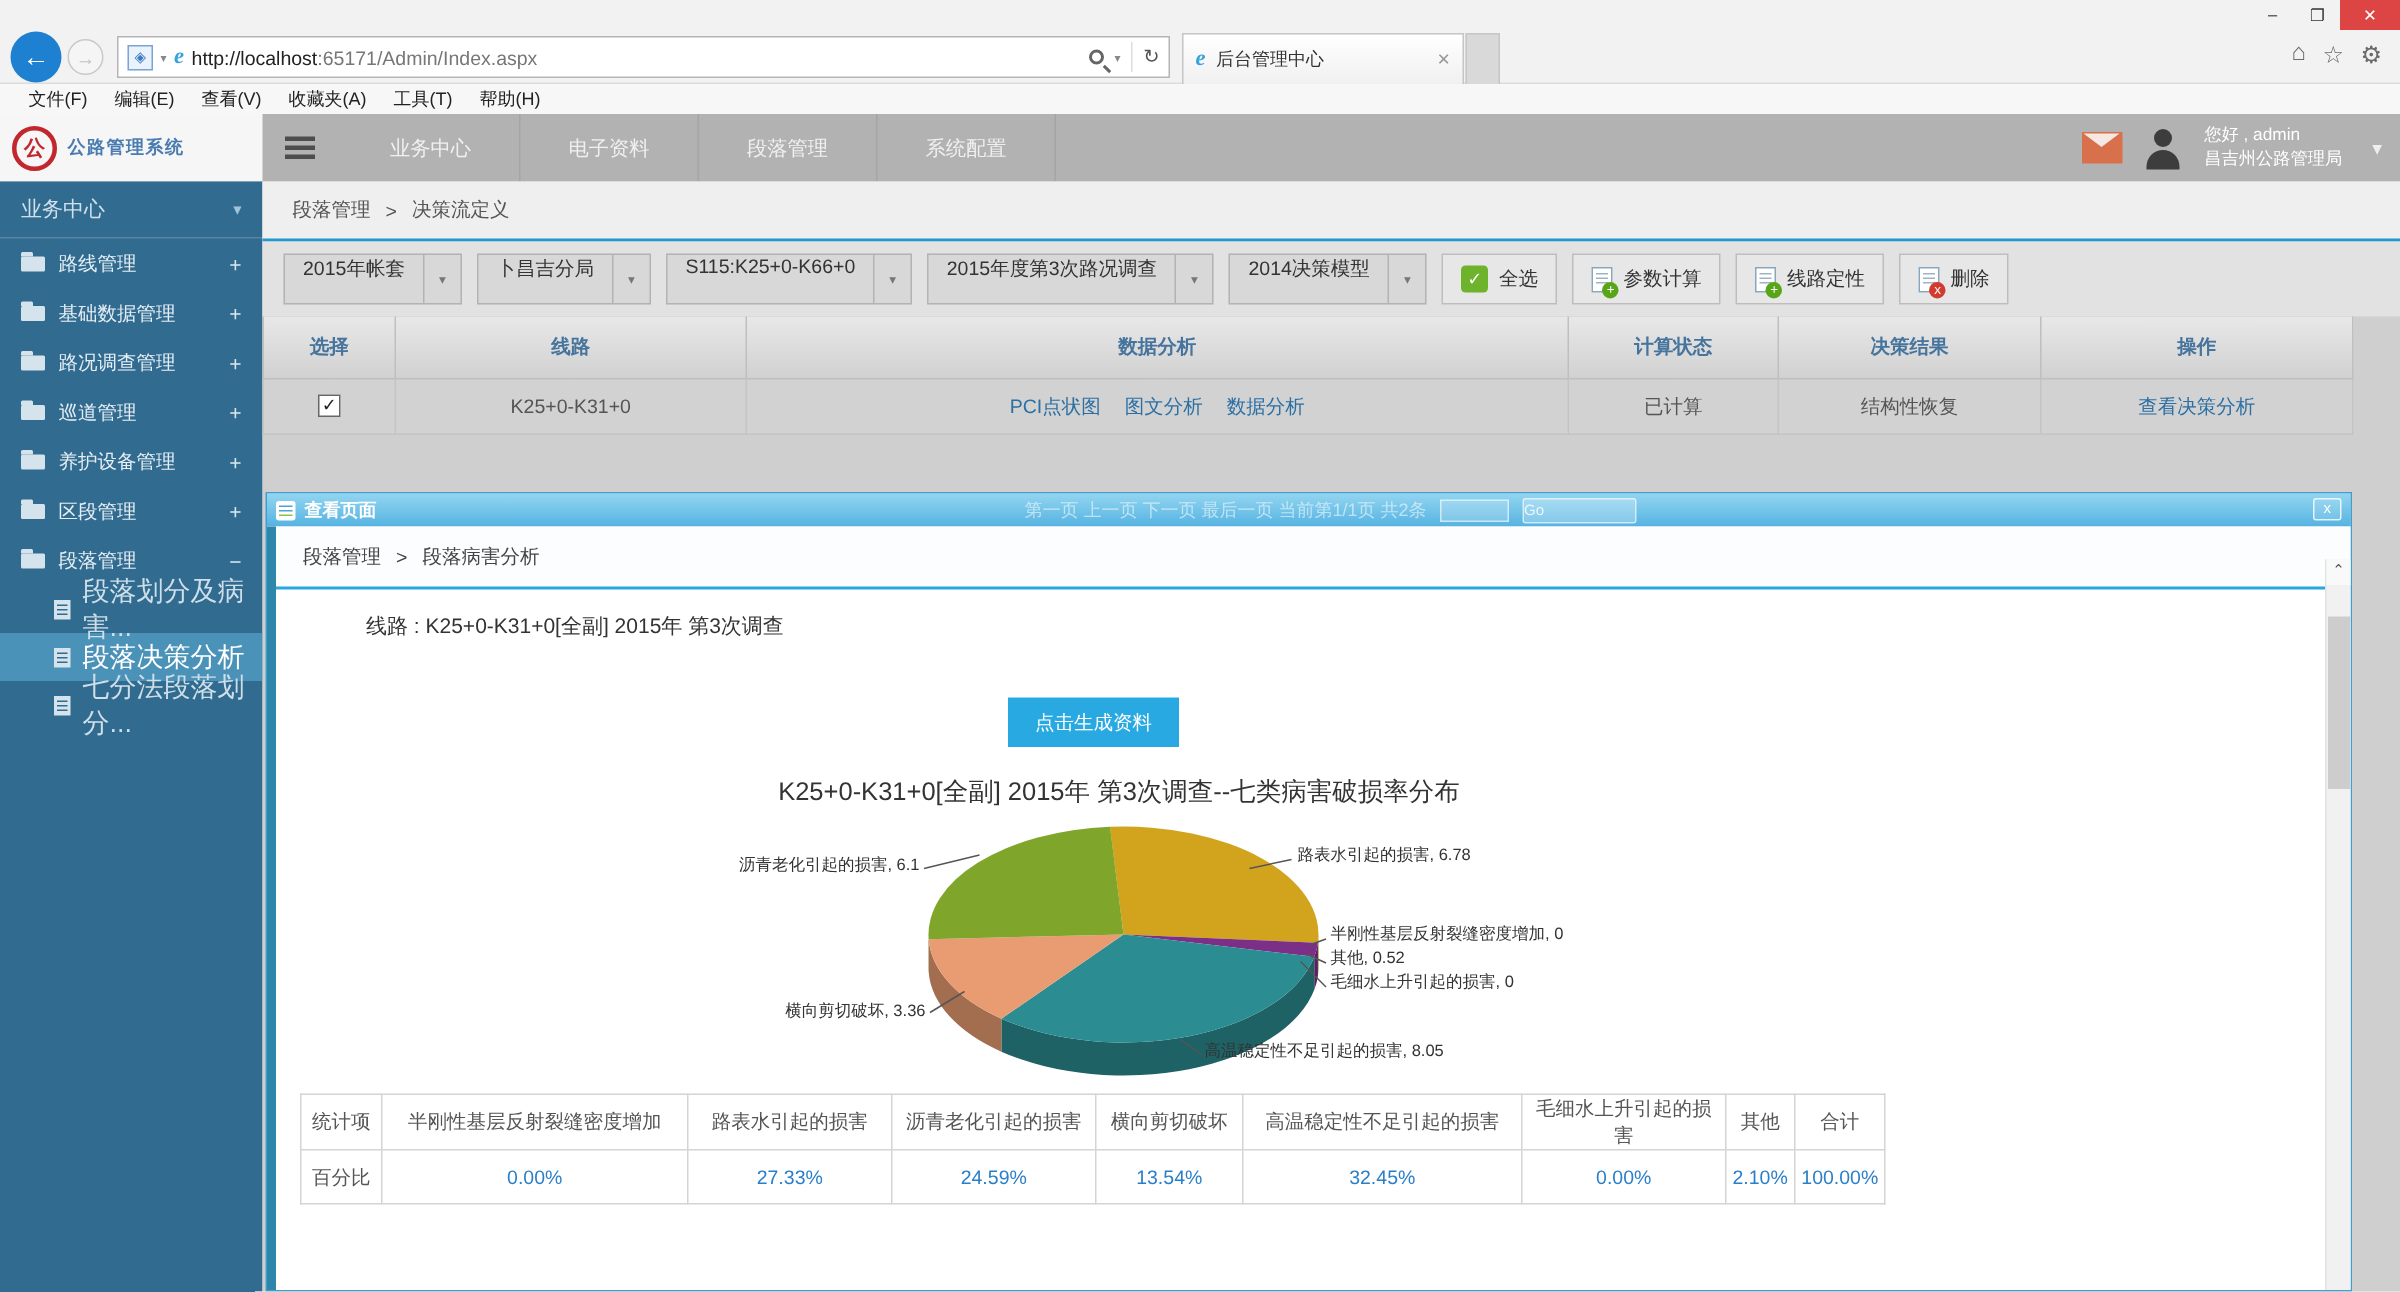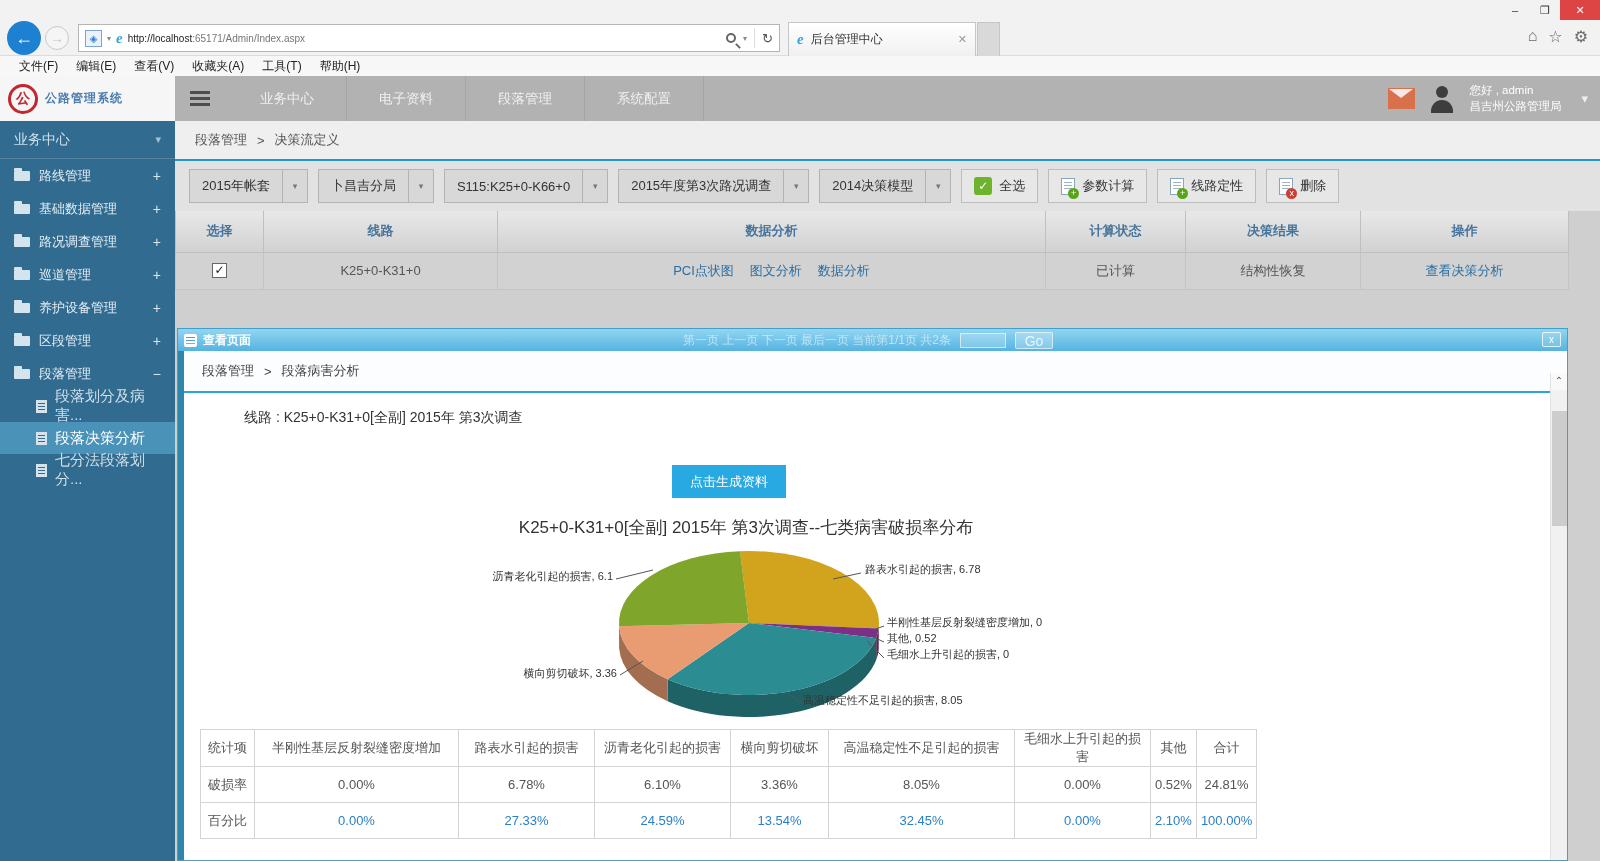--- a/index.html
+++ b/index.html
@@ -11,21 +11,21 @@
 .winbtns{position:absolute;right:0;top:0;display:flex}
 .winbtn{width:30px;height:20px;display:flex;align-items:center;justify-content:center;font-size:11px;color:#333}
 .winbtn.close{width:40px;background:#dd4545;color:#fff}
 .navbar{position:absolute;top:20px;left:0;right:0;height:36px;background:#f2f2f2;border-bottom:1px solid #dcdcdc}
 .backbtn{position:absolute;left:7px;top:1px;width:34px;height:34px;border-radius:50%;background:#1e80d0;color:#fff;display:flex;align-items:center;justify-content:center;font-size:18px}
 .fwdbtn{position:absolute;left:45px;top:6px;width:24px;height:24px;border-radius:50%;border:1px solid #c9c9c9;color:#c2c2c2;display:flex;align-items:center;justify-content:center;font-size:13px;background:#f5f5f5}
 .addr{position:absolute;left:78px;top:4px;width:702px;height:28px;background:#fff;border:1px solid #b5b5b5;display:flex;align-items:center;padding:0 6px;gap:5px}
 .compat{width:17px;height:17px;border:1px solid #7aa4d4;background:#eaf3fc;color:#3a7cc4;font-size:10px;display:flex;align-items:center;justify-content:center}
 .ddcaret{font-size:8px;color:#888}
 .eicon{font-style:italic;font-weight:bold;color:#35a3dc;font-size:15px;font-family:"Liberation Serif",serif}
-.url{font-size:10px;color:#222;white-space:nowrap}
+.url{font-size:13px;color:#222;white-space:nowrap}
 .url .path{color:#777}
 .addr-right{margin-left:auto;display:flex;align-items:center;gap:7px;color:#555}
 .mag{width:10px;height:10px;border:2px solid #666;border-radius:50%;position:relative}
 .mag::after{content:"";position:absolute;width:2px;height:6px;background:#666;left:9px;top:8px;transform:rotate(-45deg)}
 .vsep{width:1px;height:20px;background:#ddd}
 .tab{position:absolute;left:788px;top:2px;width:188px;height:34px;background:linear-gradient(#ffffff,#f0f0f0);border:1px solid #c6c6c6;border-bottom:none;display:flex;align-items:center;gap:7px;padding:0 8px;font-size:12px;color:#333}
 .tabclose{margin-left:auto;color:#999;font-size:11px}
 .tabstub{position:absolute;left:977px;top:2px;width:23px;height:34px;background:#d9d9d9;border:1px solid #c6c6c6;border-bottom:none}
 .chromeicons{position:absolute;right:12px;top:7px;display:flex;gap:11px;color:#6a6a6a;font-size:16px}
 .menubar{position:absolute;top:56px;left:0;right:0;height:20px;background:#f7f7f7;display:flex;align-items:center;padding-left:10px;font-size:12px;color:#222}
@@ -50,30 +50,30 @@
 .uchev{color:#eee;font-size:13px;margin-left:8px}
 
 
 .sidebar{position:absolute;left:0;top:121px;width:175px;bottom:0;background:#316b90}
 .sb-title{height:38px;display:flex;align-items:center;padding:0 14px;font-size:14px;color:#cfe0ea;border-bottom:1px solid rgba(255,255,255,.18)}
 .sb-title .chev{margin-left:auto;color:#9fc3d8;font-size:11px}
 .sb-item{height:33px;display:flex;align-items:center;padding:0 14px;font-size:13px;color:#e4eef4}
 .foldericon{width:16px;height:10px;background:#d5e3ec;margin-right:9px;position:relative;border-radius:1px;flex:none}
 .foldericon::before{content:"";position:absolute;left:0;top:-3px;width:8px;height:3px;background:#d5e3ec;border-radius:1px 1px 0 0}
 .sb-item .tog{margin-left:auto;font-size:14px;color:#d9e6ee}
-.sb-sub{height:32px;display:flex;align-items:center;padding:0 16px 0 36px;font-size:15px;color:#cfdfe9}
+.sb-sub{height:32px;display:flex;align-items:center;padding:0 4px 0 36px;font-size:18px;color:#cfdfe9}
 .sb-sub.sel{background:#4b92b8;color:#fff}
 .docicon{width:11px;height:13px;background:#d5e3ec;margin-right:8px;position:relative;flex:none}
 .docicon::after{content:"";position:absolute;left:2px;top:3px;width:7px;height:1px;background:#316b90;box-shadow:0 3px 0 #316b90,0 6px 0 #316b90}
 
 
 .main{position:absolute;left:175px;top:121px;right:0;bottom:0;background:#cfcfcf}
 .crumb{height:40px;background:#efefef;border-bottom:2px solid #2196d3;display:flex;align-items:center;padding-left:20px;font-size:13px;color:#555;gap:10px}
 .toolbar{height:50px;background:#e2e2e2;display:flex;align-items:center;padding-left:14px;gap:10px}
-.dd{height:34px;background:#d8d8d8;border:1px solid #b3b3b3;display:flex;align-items:center;font-size:13px;color:#333}
+.dd{height:34px;background:#d8d8d8;border:1px solid #b3b3b3;display:flex;align-items:flex-start;font-size:13px;color:#333}
 .dd .lbl{padding:0 12px}
 .dd .car{width:25px;align-self:stretch;border-left:1px solid #b3b3b3;display:flex;align-items:center;justify-content:center;color:#777;font-size:9px}
 .tbtn{height:34px;border:1px solid #bdbdbd;background:#e7e7e7;display:flex;align-items:center;padding:0 12px;gap:7px;font-size:13px;color:#333}
 .ic-check{width:18px;height:18px;background:#6db32c;border-radius:3px;color:#fff;font-size:12px;display:flex;align-items:center;justify-content:center}
 .ic-doc{width:14px;height:17px;background:#fff;border:1px solid #8aa6bd;position:relative}
 .ic-doc::before{content:"";position:absolute;left:2px;top:3px;width:8px;height:1px;background:#9db3c6;box-shadow:0 3px 0 #9db3c6,0 6px 0 #9db3c6}
 .ic-doc::after{content:"+";position:absolute;right:-5px;bottom:-5px;width:11px;height:11px;border-radius:50%;background:#58a618;color:#fff;font-size:9px;line-height:11px;text-align:center}
 .ic-doc.del::after{content:"x";background:#d23b2f}
 table.grid{border-collapse:collapse;table-layout:fixed;width:1393px;font-size:13px}
 .grid th{height:41px;background:linear-gradient(#e8e8e8,#d1d1d1);color:#46749c;font-weight:bold;border:1px solid #bfbfbf;border-top:none}
@@ -82,21 +82,21 @@
 .cb{width:15px;height:15px;border:1px solid #666;background:#fff;margin:0 auto;position:relative;font-size:12px;line-height:13px;color:#222}
 
 
 .modal{position:absolute;left:177px;top:328px;width:1391px;height:533px;border:1px solid #3f9fcd}
 .mtitle{height:22px;background:linear-gradient(#93d5f1,#55b3e1);display:flex;align-items:center;padding:0 6px;position:relative}
 .micon{width:13px;height:13px;background:#fff;border-radius:2px;margin-right:6px;position:relative}
 .micon::after{content:"";position:absolute;left:2px;top:3px;width:9px;height:1px;background:#4aa3d4;box-shadow:0 3px 0 #4aa3d4,0 6px 0 #8bc34a}
 .mtitle .txt{color:#fff;font-size:12px;font-weight:bold}
 .ghost{position:absolute;left:505px;top:0;height:22px;display:flex;align-items:center;gap:9px;color:rgba(255,255,255,.55);font-size:12px}
 .gin{width:46px;height:15px;border:1px solid rgba(255,255,255,.6);background:rgba(255,255,255,.2)}
-.go{width:38px;height:17px;border:1px solid rgba(255,255,255,.6);background:rgba(255,255,255,.25);text-align:center;font-size:14px;line-height:16px;border-radius:2px;color:rgba(255,255,255,.8)}
+.go{width:76px;height:17px;border:1px solid rgba(255,255,255,.6);background:rgba(255,255,255,.25);text-align:left;font-size:10px;line-height:16px;border-radius:2px;color:rgba(255,255,255,.8)}
 .mclose{position:absolute;right:6px;top:3px;width:19px;height:15px;border:1px solid rgba(255,255,255,.8);border-radius:2px;color:#fff;font-size:10px;display:flex;align-items:center;justify-content:center;background:rgba(255,255,255,.12)}
 .mbody{position:absolute;top:22px;left:0;right:0;bottom:0;background:#fff;border-left:6px solid #2f86ab;overflow:hidden}
 .mcrumb{height:42px;background:#fbfdfe;border-bottom:2px solid #2aa7e0;display:flex;align-items:center;padding-left:18px;font-size:13px;color:#444;gap:10px}
 .minfo{position:absolute;left:60px;top:58px;font-size:14px;color:#333}
 .genbtn{position:absolute;left:488px;top:114px;width:114px;height:33px;background:#29a9e1;color:#fff;font-size:13px;display:flex;align-items:center;justify-content:center;border:none}
 .ctitle{position:absolute;left:562px;top:165px;transform:translateX(-50%);font-size:17px;color:#333;white-space:nowrap}
 #piesvg{position:absolute;left:237px;top:195px}
 table.stats{position:absolute;left:16px;top:378px;border-collapse:collapse;font-size:13px;color:#555;background:#fff;table-layout:fixed}
 .stats th,.stats td{border:1px solid #d4d4d4;text-align:center;height:36px;font-weight:normal;padding:0 4px}
 .stats td.blue{color:#2a7fc9}
@@ -373,31 +373,20 @@
             <th>沥青老化引起的损害</th>
             <th>横向剪切破坏</th>
             <th>高温稳定性不足引起的损害</th>
             <th>毛细水上升引起的损害</th>
             <th>其他</th>
             <th>合计</th>
           </tr>
         </thead>
       <tbody id="statsbody">
           <tr>
-            <td>破损率</td>
-            <td>0.00%</td>
-            <td>6.78%</td>
-            <td>6.10%</td>
-            <td>3.36%</td>
-            <td>8.05%</td>
-            <td>0.00%</td>
-            <td>0.52%</td>
-            <td>24.81%</td>
-          </tr>
-          <tr>
             <td>百分比</td>
             <td class="blue">0.00%</td>
             <td class="blue">27.33%</td>
             <td class="blue">24.59%</td>
             <td class="blue">13.54%</td>
             <td class="blue">32.45%</td>
             <td class="blue">0.00%</td>
             <td class="blue">2.10%</td>
             <td class="blue">100.00%</td>
           </tr>

